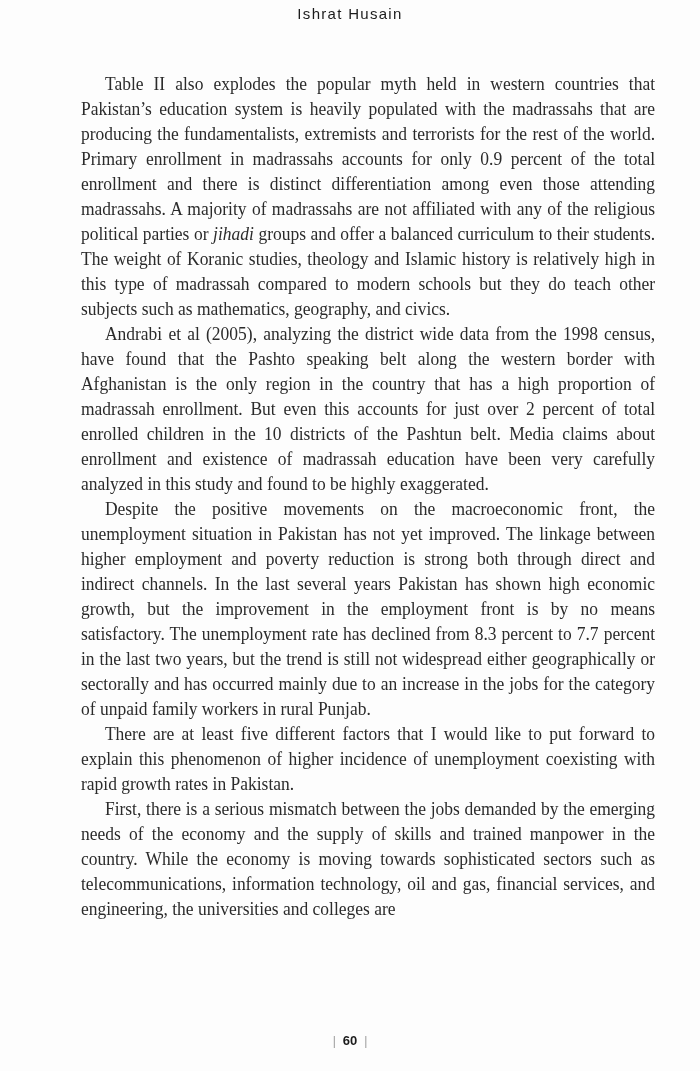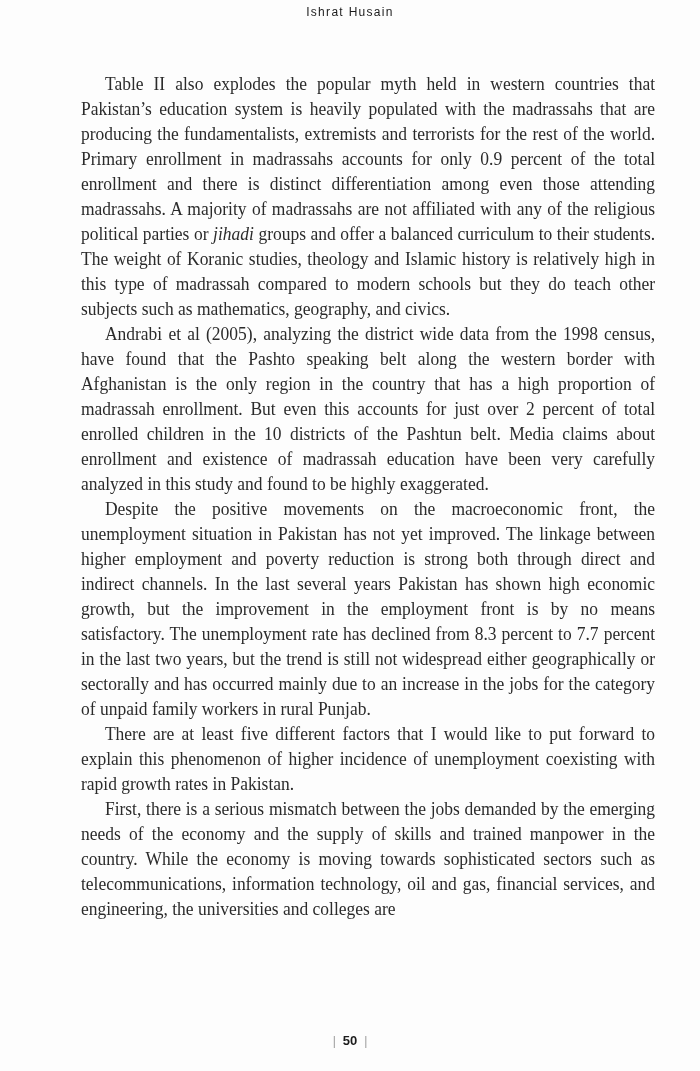--- a/index.html
+++ b/index.html
@@ -17,21 +17,21 @@
     background: #fdfdfd;
     color: #262626;
   }
   .running-head {
     position: absolute;
     top: 5px;
     left: 0;
     width: 100%;
     text-align: center;
     font-family: "Liberation Sans", sans-serif;
-    font-size: 12px;
+    font-size: 15px;
     letter-spacing: 1.3px;
     color: #1c1c1c;
   }
   .article-body {
     position: absolute;
     left: 81px;
     top: 71px;
     width: 624px;
     transform: scaleX(0.92);
     transform-origin: 0 0;
@@ -77,16 +77,16 @@
 
   <div class="article-body">
       <p><span>Table II also explodes the popular myth held in western countries that Pakistan’s education system is heavily populated with the madrassahs that are producing the fundamentalists, extremists and terrorists for the rest of the world. Primary enrollment in madrassahs accounts for only 0.9 percent of the total enrollment and there is distinct differentiation among even those attending madrassahs. A majority of madrassahs are not affiliated with any of the religious political parties or </span><span class="italic">jihadi</span><span> groups and offer a balanced curriculum to their students. The weight of Koranic studies, theology and Islamic history is relatively high in this type of madrassah compared to modern schools but they do teach other subjects such as mathematics, geography, and civics.</span></p>
       <p><span>Andrabi et al (2005), analyzing the district wide data from the 1998 census, have found that the Pashto speaking belt along the western border with Afghanistan is the only region in the country that has a high proportion of madrassah enrollment. But even this accounts for just over 2 percent of total enrolled children in the 10 districts of the Pashtun belt. Media claims about enrollment and existence of madrassah education have been very carefully analyzed in this study and found to be highly exaggerated.</span></p>
       <p><span>Despite the positive movements on the macroeconomic front, the unemployment situation in Pakistan has not yet improved. The linkage between higher employment and poverty reduction is strong both through direct and indirect channels. In the last several years Pakistan has shown high economic growth, but the improvement in the employment front is by no means satisfactory. The unemployment rate has declined from 8.3 percent to 7.7 percent in the last two years, but the trend is still not widespread either geographically or sectorally and has occurred mainly due to an increase in the jobs for the category of unpaid family workers in rural Punjab.</span></p>
       <p><span>There are at least five different factors that I would like to put forward to explain this phenomenon of higher incidence of unemployment coexisting with rapid growth rates in Pakistan.</span></p>
       <p><span>First, there is a serious mismatch between the jobs demanded by the emerging needs of the economy and the supply of skills and trained manpower in the country. While the economy is moving towards sophisticated sectors such as telecommunications, information technology, oil and gas, financial services, and engineering, the universities and colleges are</span></p>
     </div>
 
   <div class="page-footer">
-    <span class="sep">|</span><span class="num">50</span><span class="sep">|</span>
+    <span class="sep">|</span><span class="num">60</span><span class="sep">|</span>
   </div>
 
 </div>
 
 </body></html>

